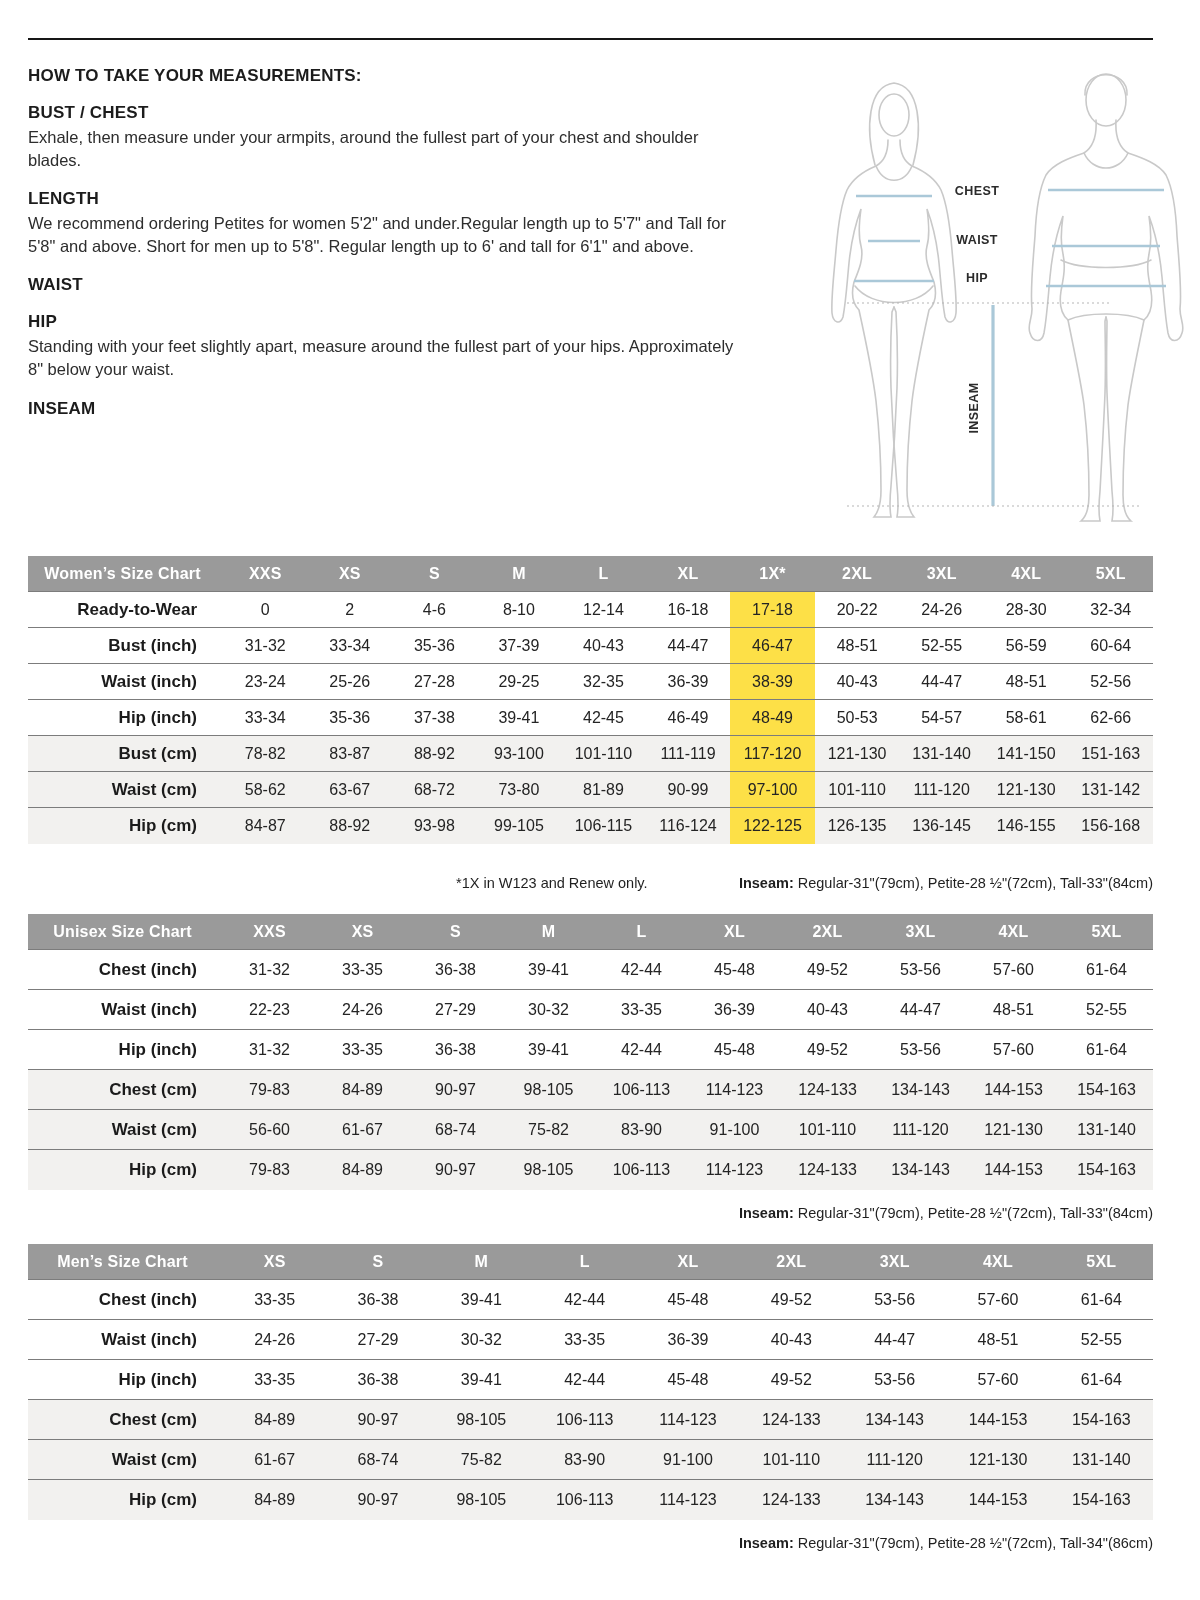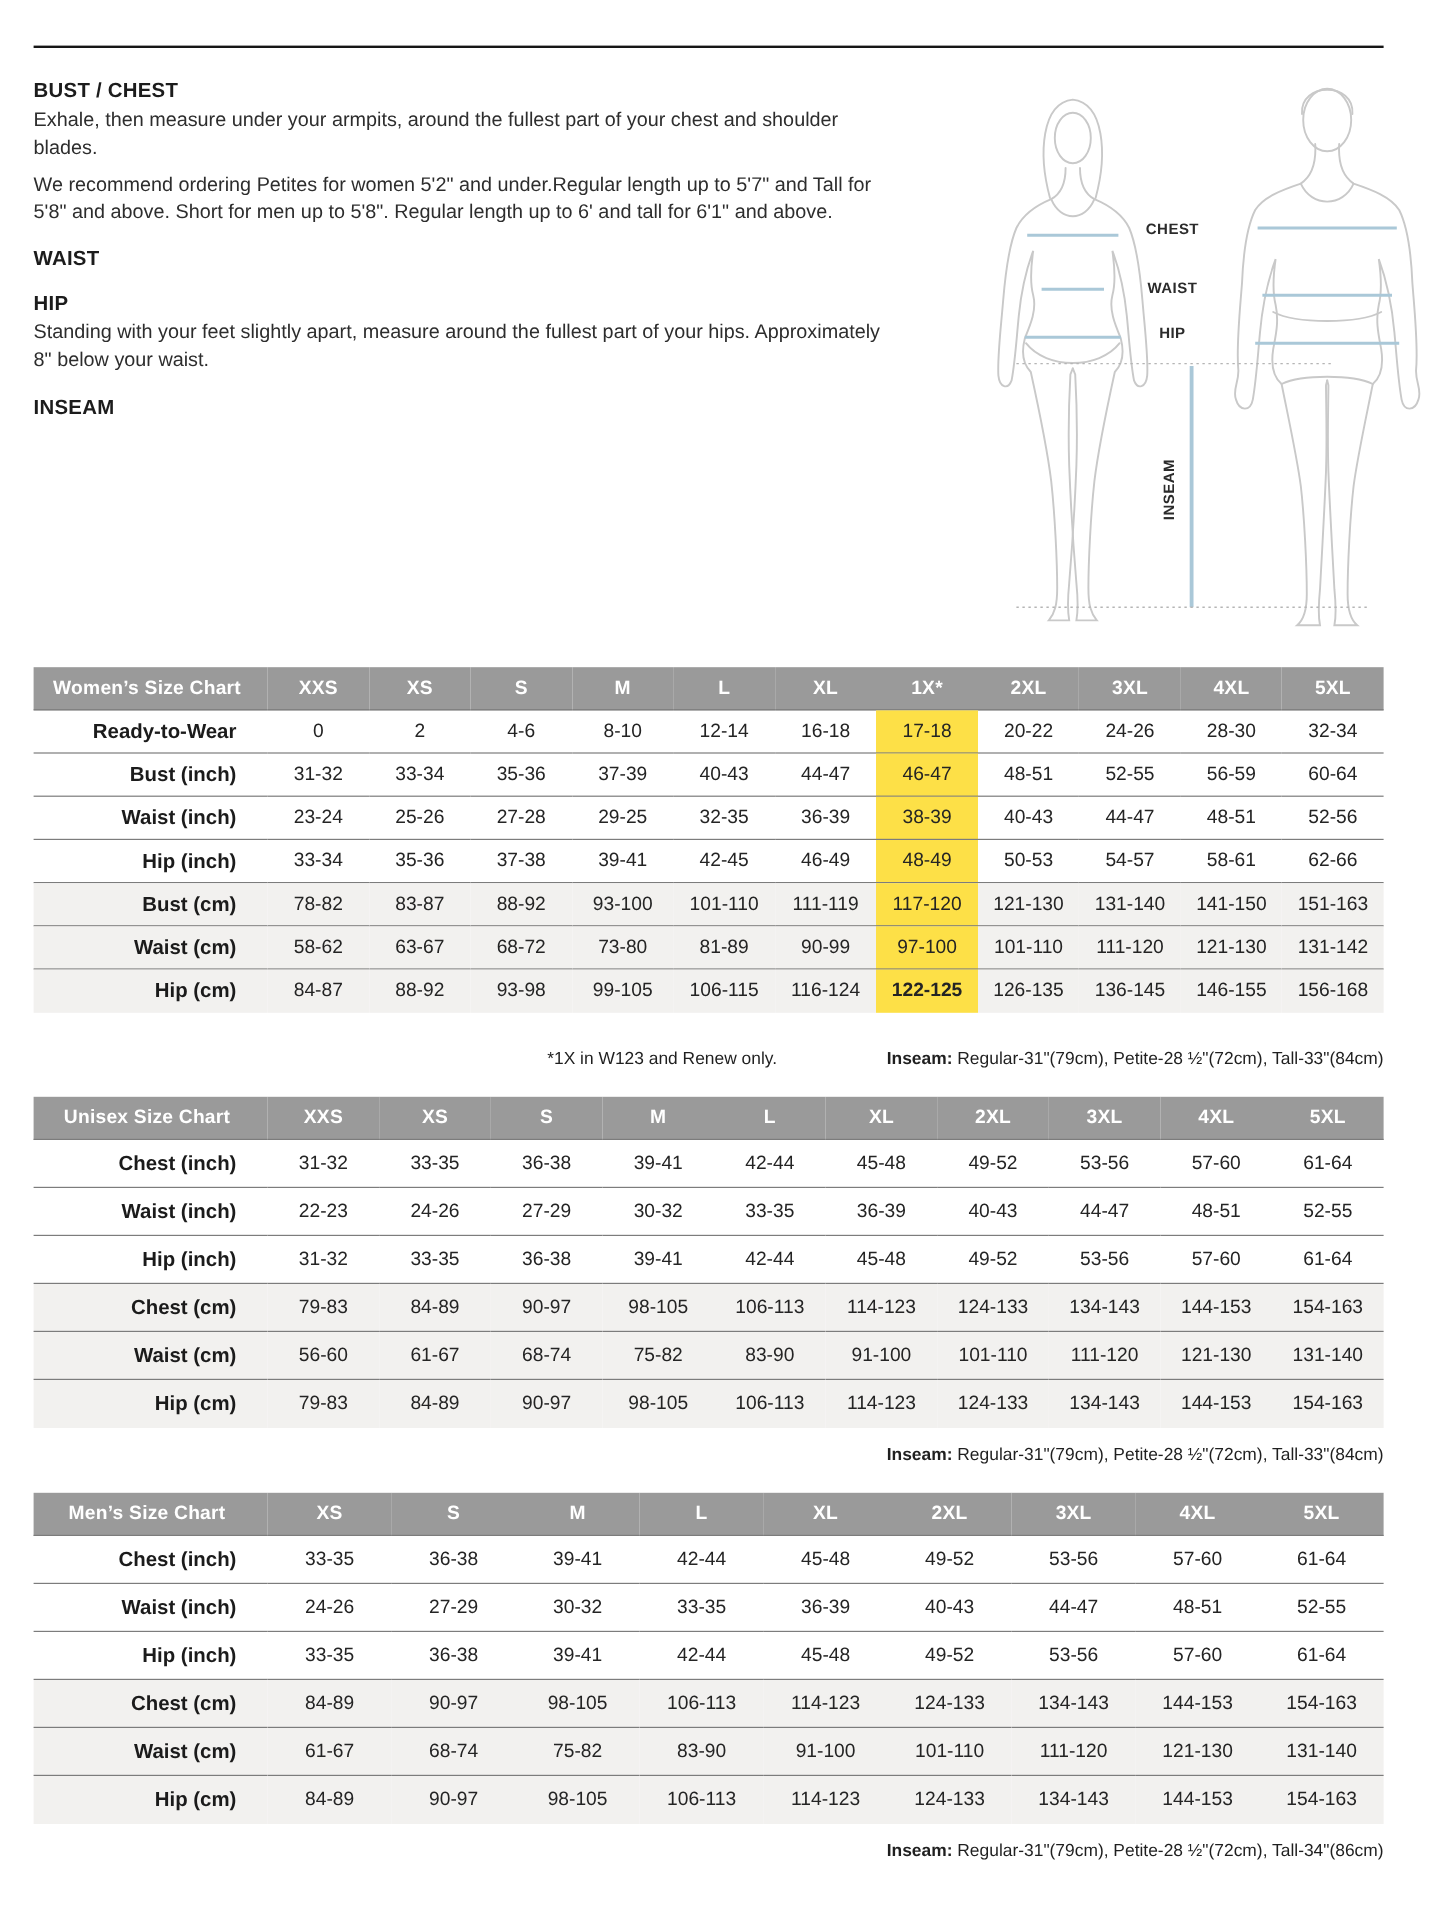--- a/index.html
+++ b/index.html
@@ -40,24 +40,26 @@
 </style>
 </head>
 <body>
 
 <div class="page">
 
   <hr class="title-rule">
 
   <div class="intro">
     <div class="intro-text">
+      <h2>HOW TO TAKE YOUR MEASUREMENTS:</h2>
 
       <h3>BUST / CHEST</h3>
       <p>Exhale, then measure under your armpits, around the fullest part of your chest and shoulder blades.</p>
 
+      <h3>LENGTH</h3>
       <p>We recommend ordering Petites for women 5'2" and under.Regular length up to 5'7" and Tall for 5'8" and above. Short for men up to 5'8". Regular length up to 6' and tall for 6'1" and above.</p>
 
       <h3>WAIST</h3>
 
       <h3>HIP</h3>
       <p>Standing with your feet slightly apart, measure around the fullest part of your hips. Approximately 8" below your waist.</p>
 
       <h3>INSEAM</h3>
     </div>
 
@@ -196,21 +198,21 @@
           <div class="tcell cell shaded brd" style="height: 36px;">111-120</div>
           <div class="tcell cell shaded brd" style="height: 36px;">121-130</div>
           <div class="tcell cell shaded brd" style="height: 36px;">131-142</div>
           <div class="tcell row-label shaded" style="height: 36px;">Hip (cm)</div>
           <div class="tcell cell shaded" style="height: 36px;">84-87</div>
           <div class="tcell cell shaded" style="height: 36px;">88-92</div>
           <div class="tcell cell shaded" style="height: 36px;">93-98</div>
           <div class="tcell cell shaded" style="height: 36px;">99-105</div>
           <div class="tcell cell shaded" style="height: 36px;">106-115</div>
           <div class="tcell cell shaded" style="height: 36px;">116-124</div>
-          <div class="tcell cell shaded hl" style="height: 36px; font-weight: bold;">122-125</div>
+          <div class="tcell cell shaded hl" style="height: 36px;">122-125</div>
           <div class="tcell cell shaded" style="height: 36px;">126-135</div>
           <div class="tcell cell shaded" style="height: 36px;">136-145</div>
           <div class="tcell cell shaded" style="height: 36px;">146-155</div>
           <div class="tcell cell shaded" style="height: 36px;">156-168</div>
         </div>
       <div class="footnote-row">
         <span class="fn-left">*1X in W123 and Renew only.</span>
         <span class="fn-right"><span class="fn-bold">Inseam:</span><span> Regular-31"(79cm), Petite-28 ½"(72cm), Tall-33"(84cm)</span></span>
       </div>
     </div>

